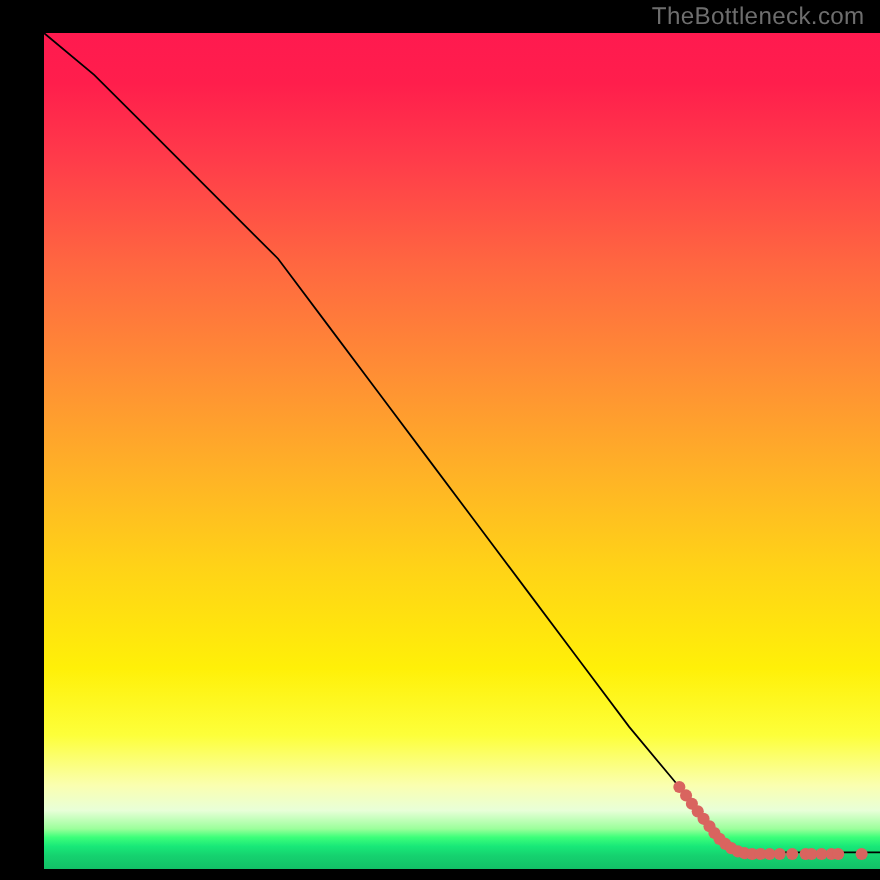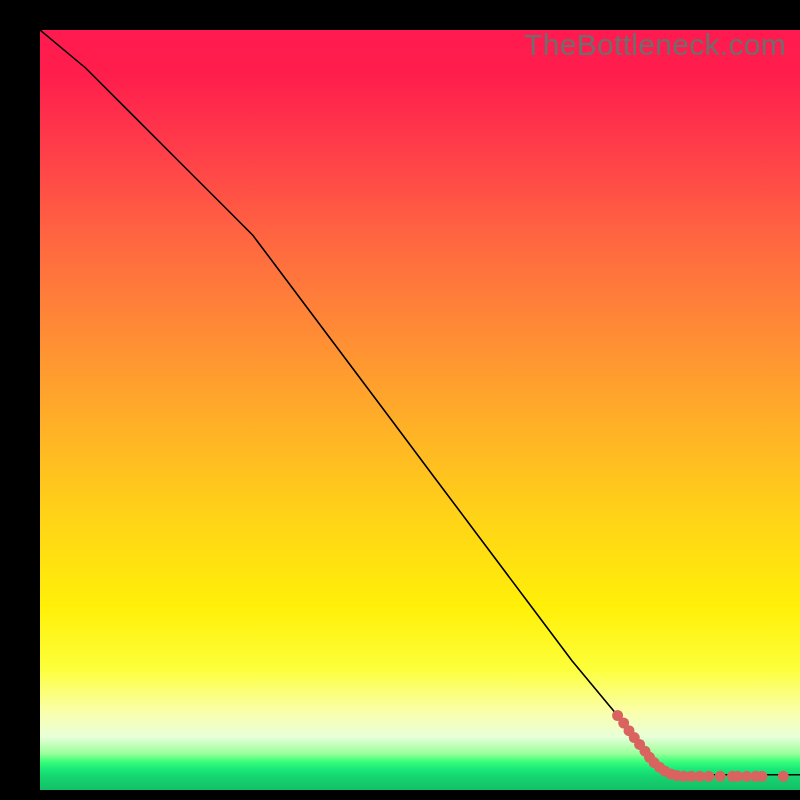--- a/index.html
+++ b/index.html
@@ -14,25 +14,24 @@
   .frame {
     position: relative;
     width: 800px;
     height: 800px;
   }
   .attribution {
     position: absolute;
     top: 2px;
     right: 14px;
     color: #6e6e6e;
-    font-size: 30px;
+    font-size: 22px;
     font-weight: 500;
     letter-spacing: 0.3px;
     z-index: 5;
-    margin-top: 26px;
   }
   .plot-area {
     position: absolute;
     left: 40px;
     top: 30px;
     width: 760px;   
     height: 760px;  
     
     background: linear-gradient(to bottom,
       #ff1a4f 0%,

